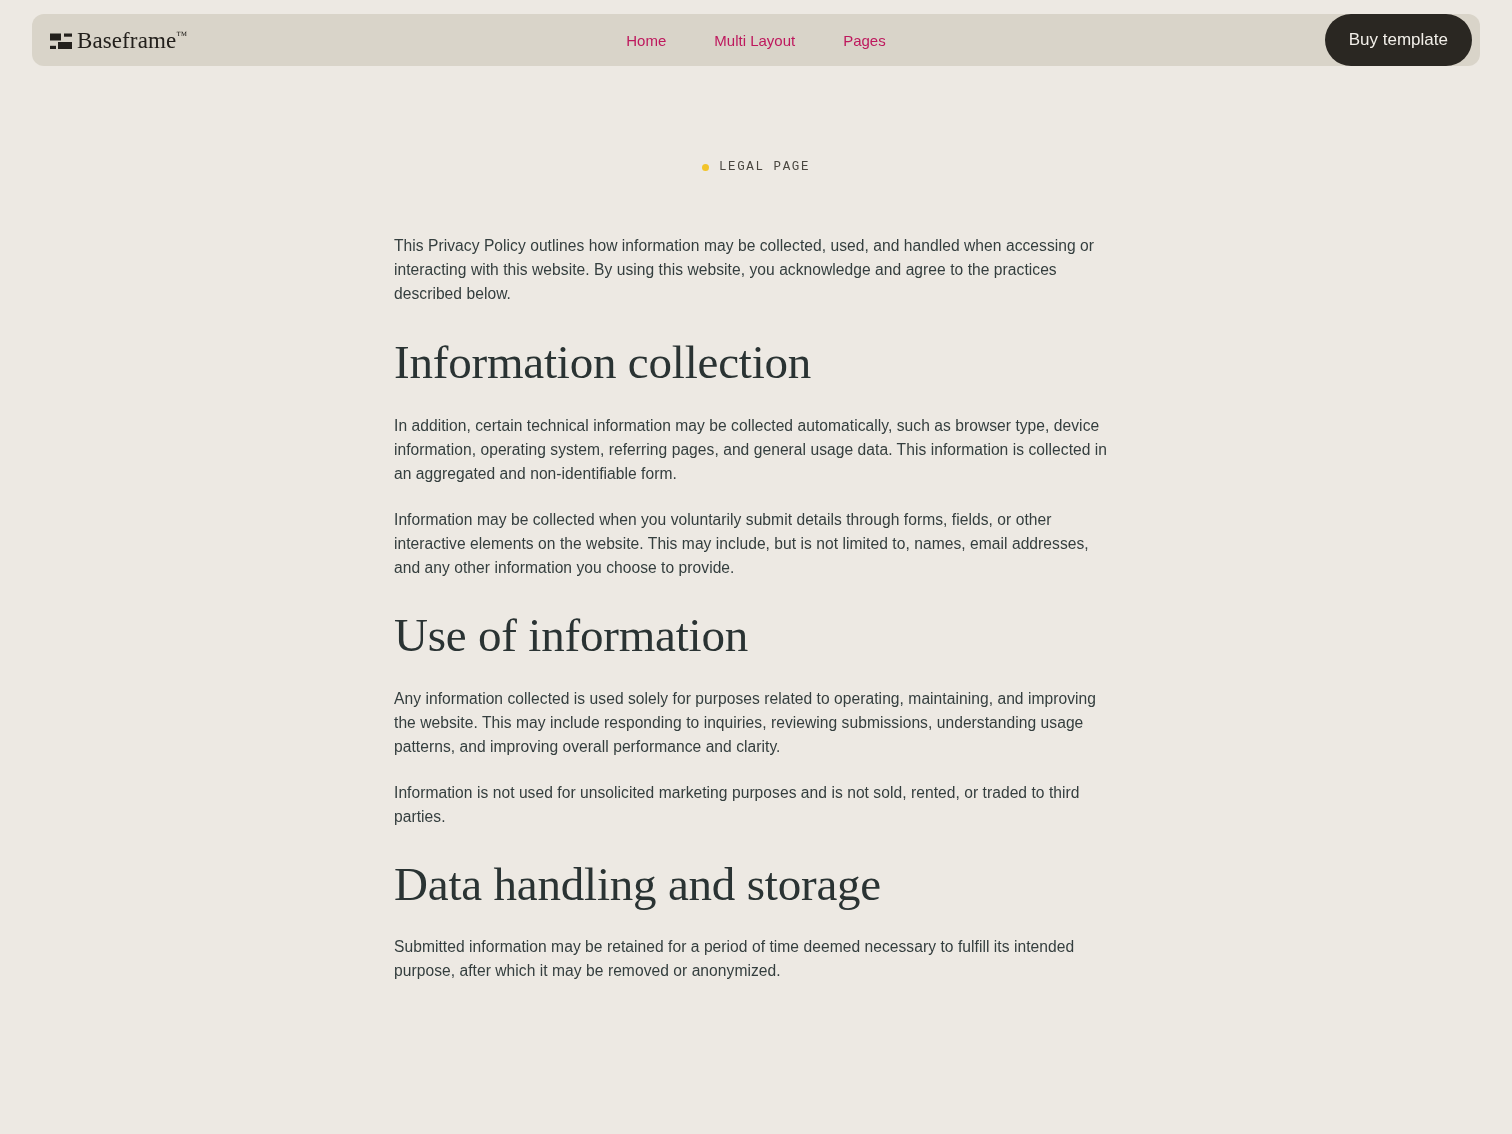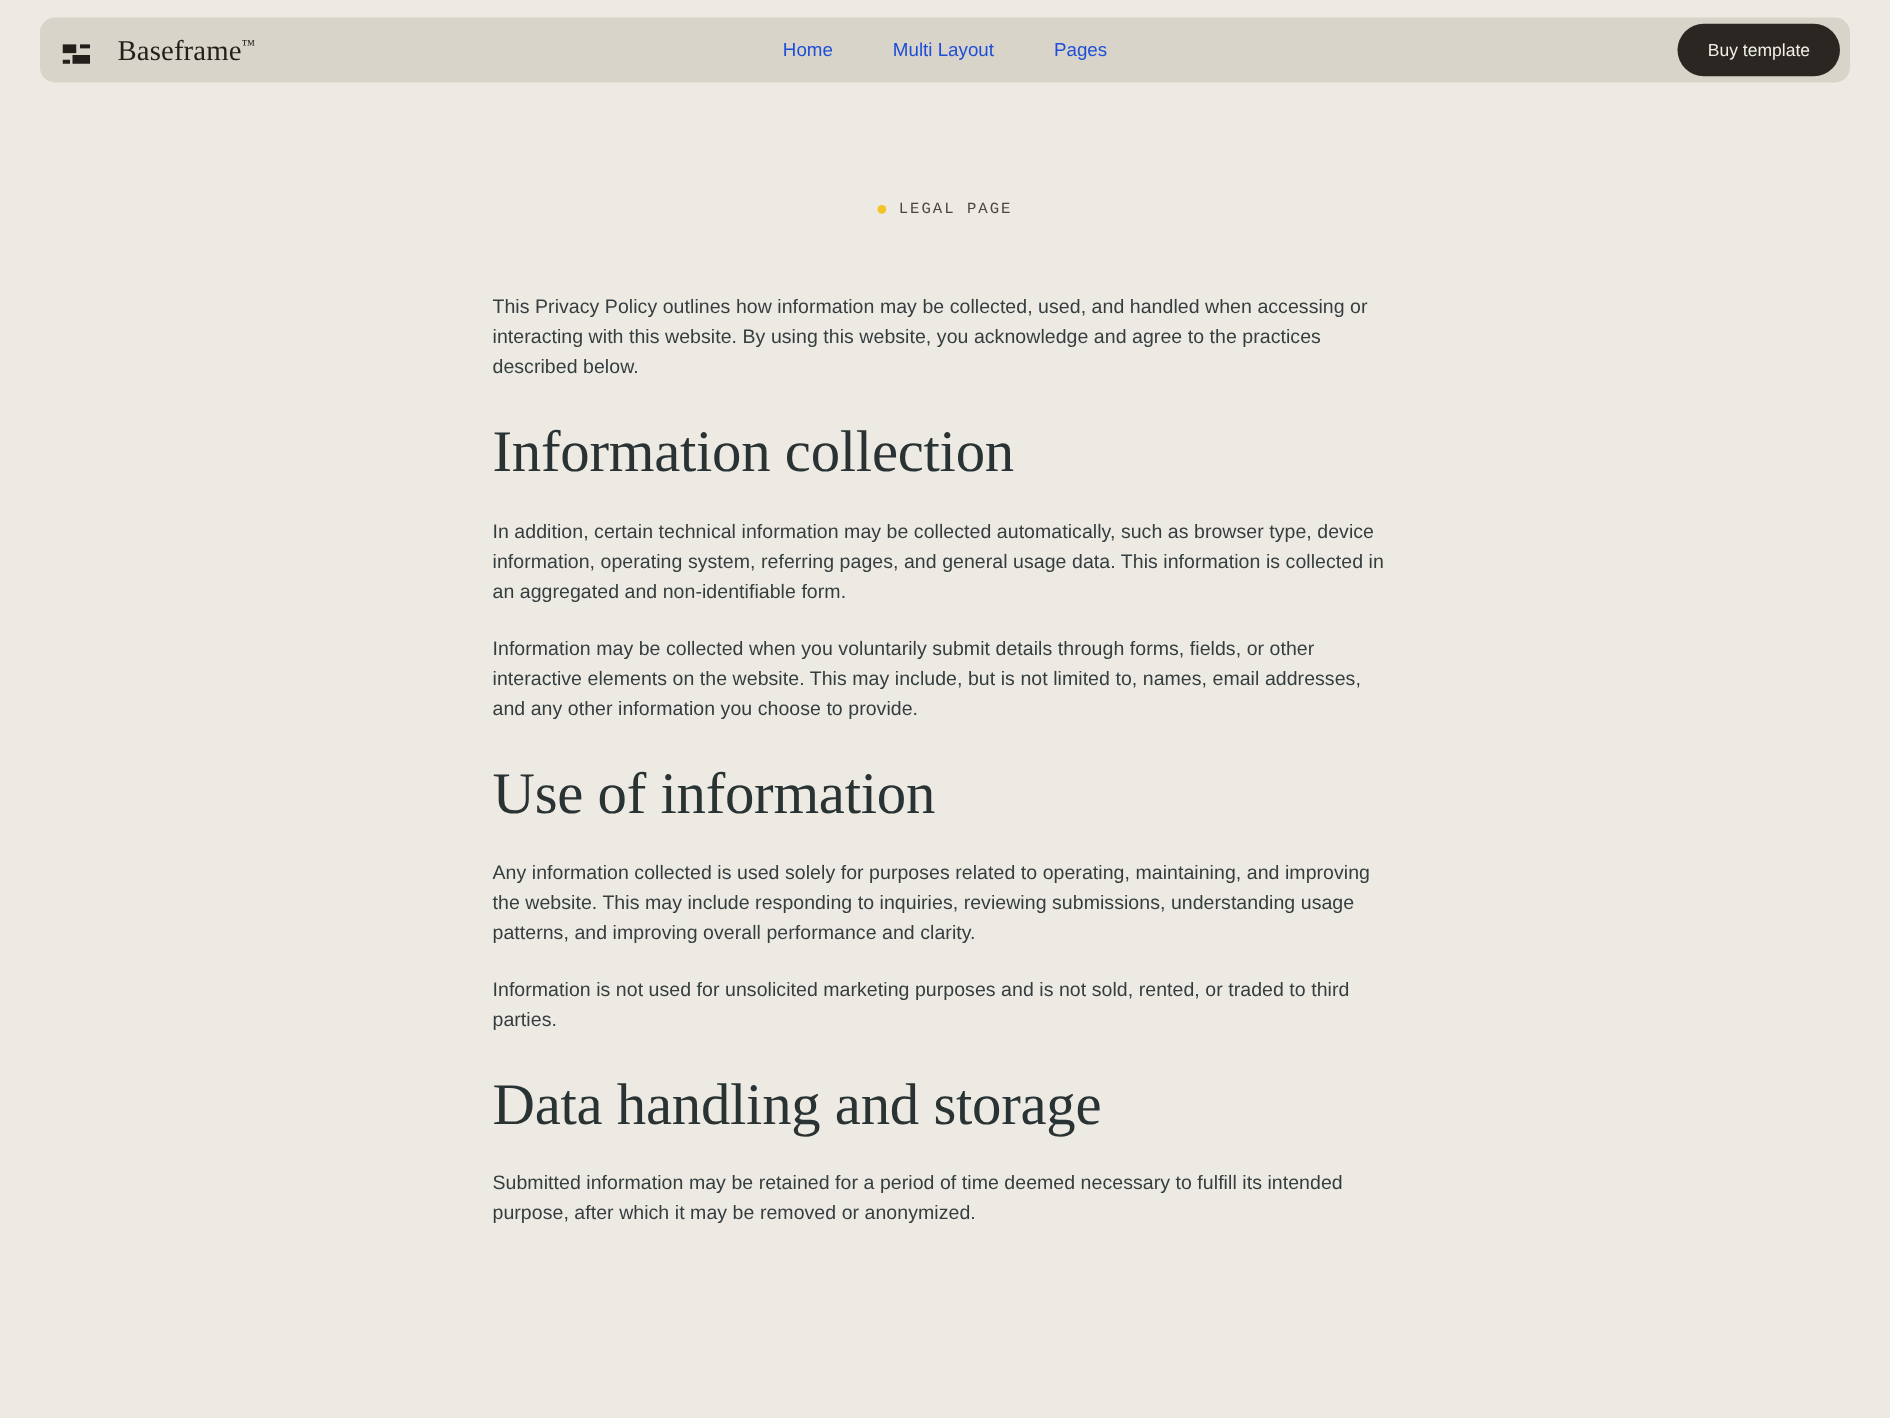--- a/index.html
+++ b/index.html
@@ -33,22 +33,22 @@
     background: #D9D4C9;
     border-radius: 12px;
     display: flex;
     align-items: center;
   }
 
   .brand {
     position: absolute;
     left: 18px;
     display: flex;
-    align-items: flex-end;
-    gap: 22px;
+    align-items: center;
+    gap: 5px;
     text-decoration: none;
   }
   .brand-mark {
     display: block;
     width: 22px;
     height: 17px;
     margin-top: 2px;
   }
   .brand-name {
     font-family: "Liberation Serif", serif;
@@ -68,42 +68,42 @@
     position: absolute;
     left: 0;
     right: 0;
     display: flex;
     justify-content: center;
     align-items: center;
     gap: 0;
   }
   .nav-link {
     font-size: 15px;
-    color: #1d4ed8;
+    color: #be185d;
     text-decoration: none;
     white-space: nowrap;
     padding: 6px 0;
   }
   .nav-link:nth-child(1) { margin-right: 48px; }
   .nav-link:nth-child(2) { margin-right: 48px; }
 
   .cta-button {
     position: absolute;
     right: 8px;
-    height: 42px;
+    height: 52px;
     padding: 0 24px;
     display: flex;
     align-items: center;
     justify-content: center;
     background: #2A2722;
     color: #F2EFE9;
     border: none;
     border-radius: 999px;
     font-family: "Liberation Sans", sans-serif;
-    font-size: 14px;
+    font-size: 17px;
     cursor: pointer;
     white-space: nowrap;
   }
 
   
   .page {
     position: absolute;
     top: 66px;
     left: 0;
     width: 1512px;

